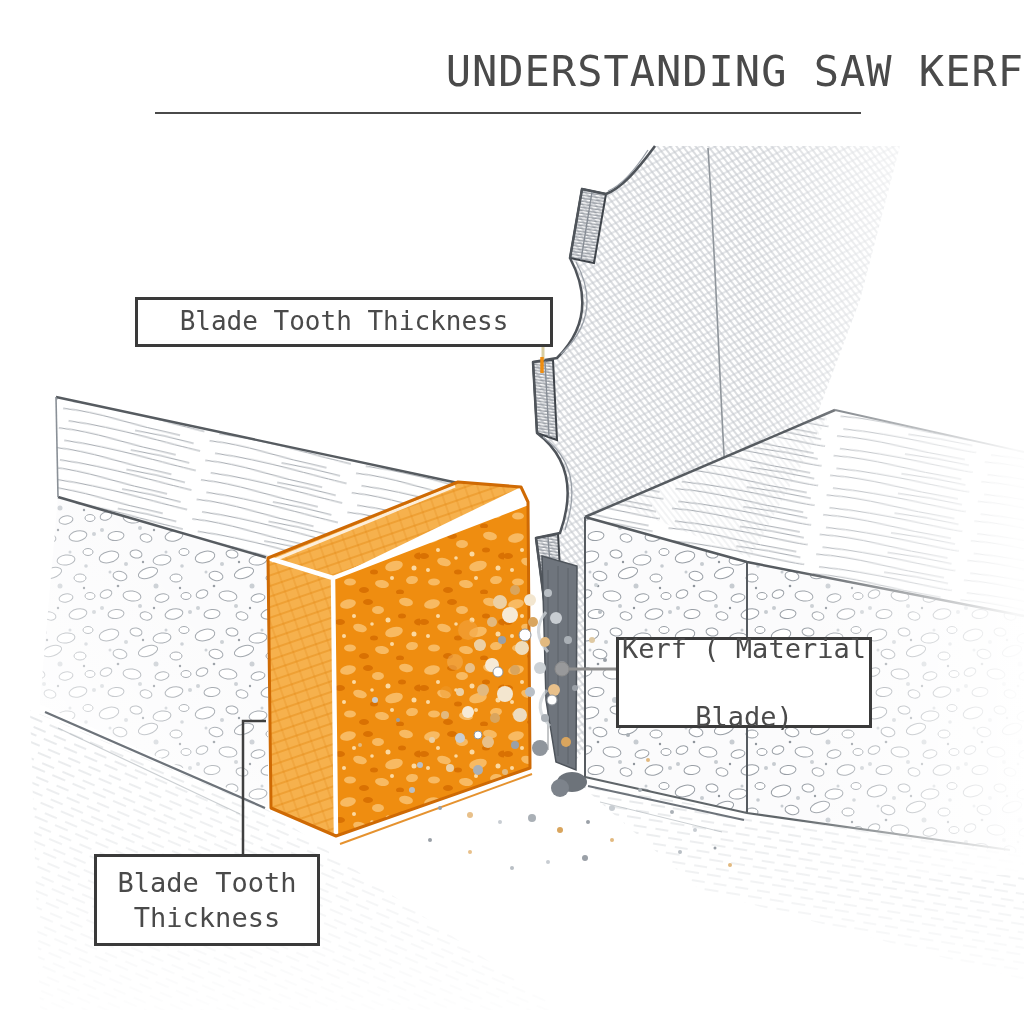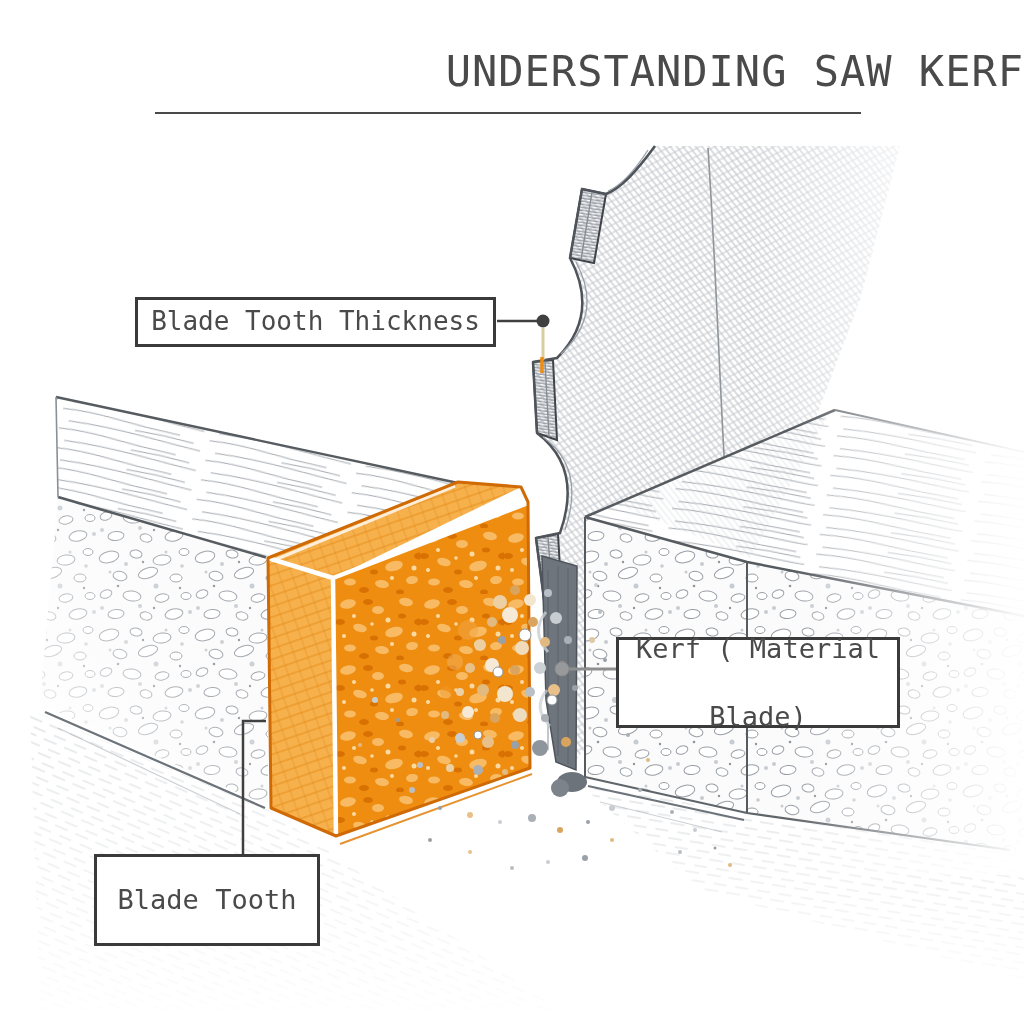--- a/index.html
+++ b/index.html
@@ -8,22 +8,22 @@
          font-family:"DejaVu Sans Mono","Liberation Mono",monospace;}
   .title{position:absolute;top:50px;left:0;width:100%;text-align:right;
          font-size:42px;letter-spacing:1px;color:var(--text,#4a4a4a);line-height:1.05;}
   .title-rule{position:absolute;top:112px;left:155px;width:706px;height:0;
          border-top:2px solid var(--text,#4a4a4a);}
   .illus{position:absolute;left:0;top:0;}
   .box{position:absolute;box-sizing:border-box;background:var(--box-fill,#ffffff);
        border:3px solid var(--box-border,#3a3a3a);color:var(--text,#4a4a4a);
        display:flex;flex-direction:column;align-items:center;justify-content:center;
        line-height:1.3;text-align:center;}
-  #label-top{left:135px;top:297px;width:361px;height:50px;font-size:26px;}
-  #label-kerf{left:616px;top:637px;width:284px;height:91px;font-size:27px;gap:32px;}
+  #label-top{left:135px;top:297px;width:418px;height:50px;font-size:26px;}
+  #label-kerf{left:616px;top:637px;width:256px;height:91px;font-size:27px;gap:32px;}
   #label-bottom{left:94px;top:854px;width:226px;height:92px;font-size:27px;}
 </style>
 </head>
 <body>
 
 <div class="stage">
 
   <svg class="illus" width="1024" height="1024" viewBox="0 0 1024 1024">
     <defs>
       <pattern id="speckle" width="96" height="78" patternUnits="userSpaceOnUse">
@@ -318,15 +318,16 @@
     <span>Blade Tooth Thickness</span>
   </div>
 
   <div class="box" id="label-kerf">
     <span>Kerf ( Material</span>
     <span>Blade)</span>
   </div>
 
   <div class="box" id="label-bottom">
     <span>Blade Tooth</span>
+    <span>Thickness</span>
   </div>
 
 </div>
 
 </body></html>

